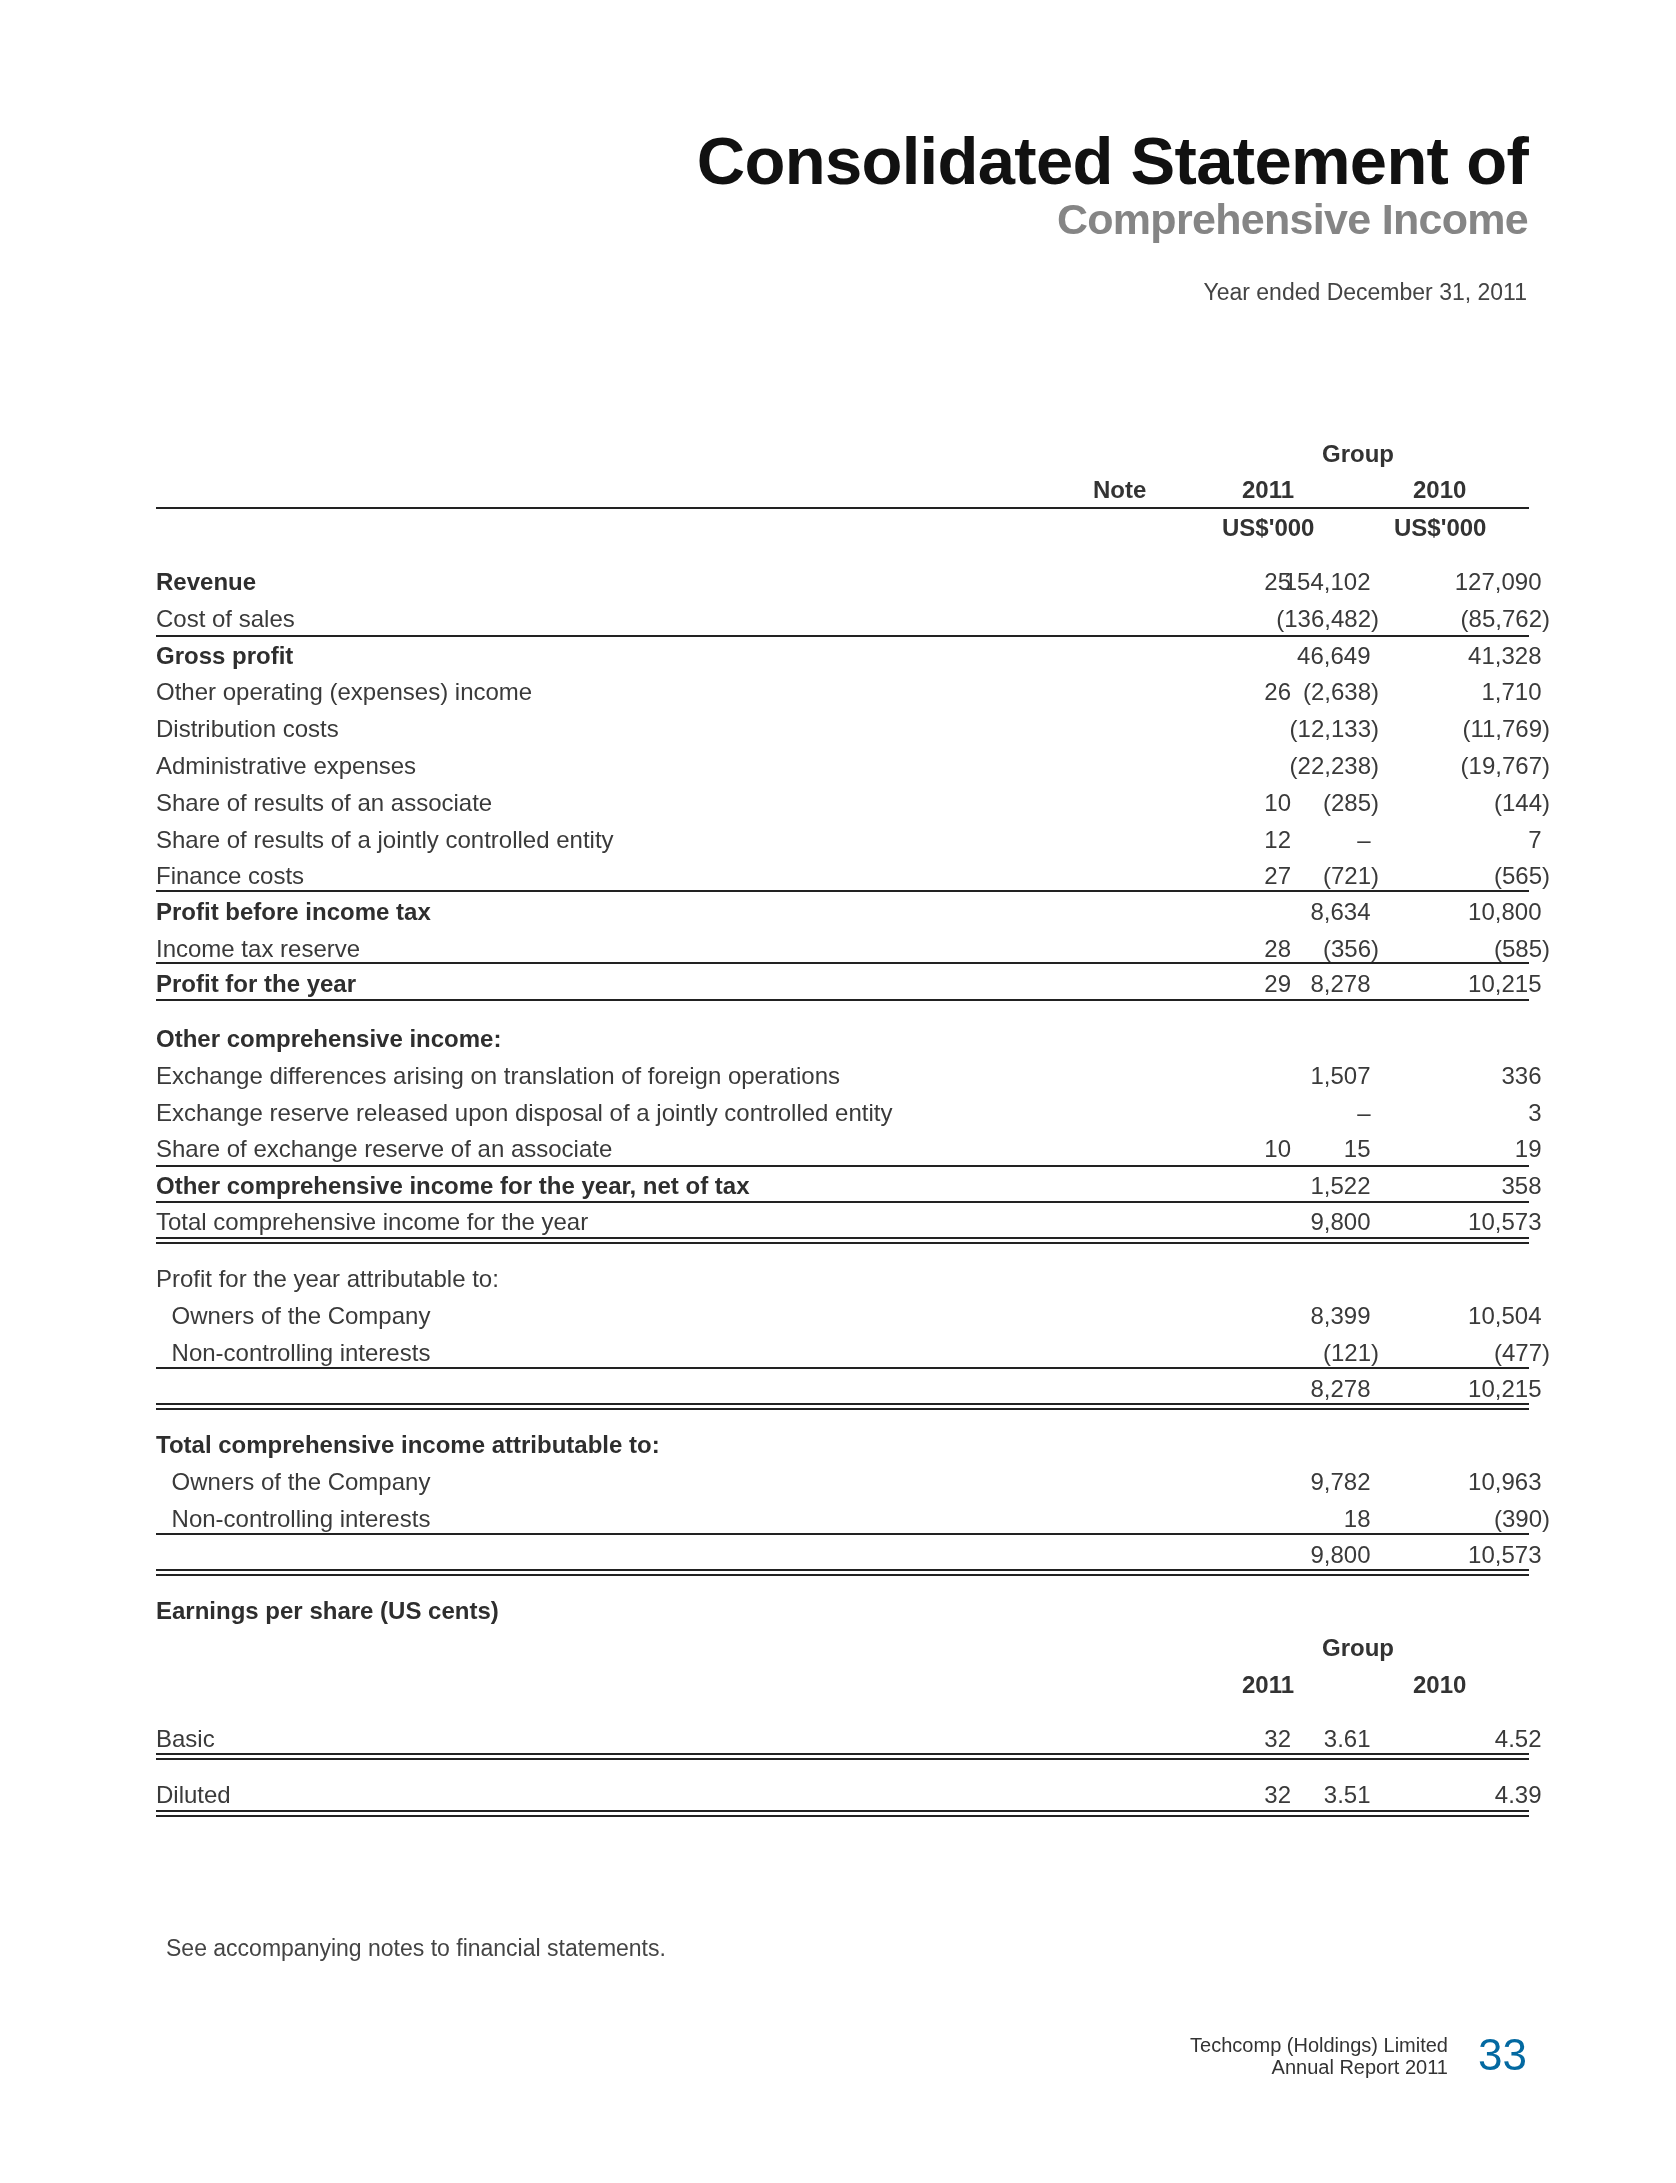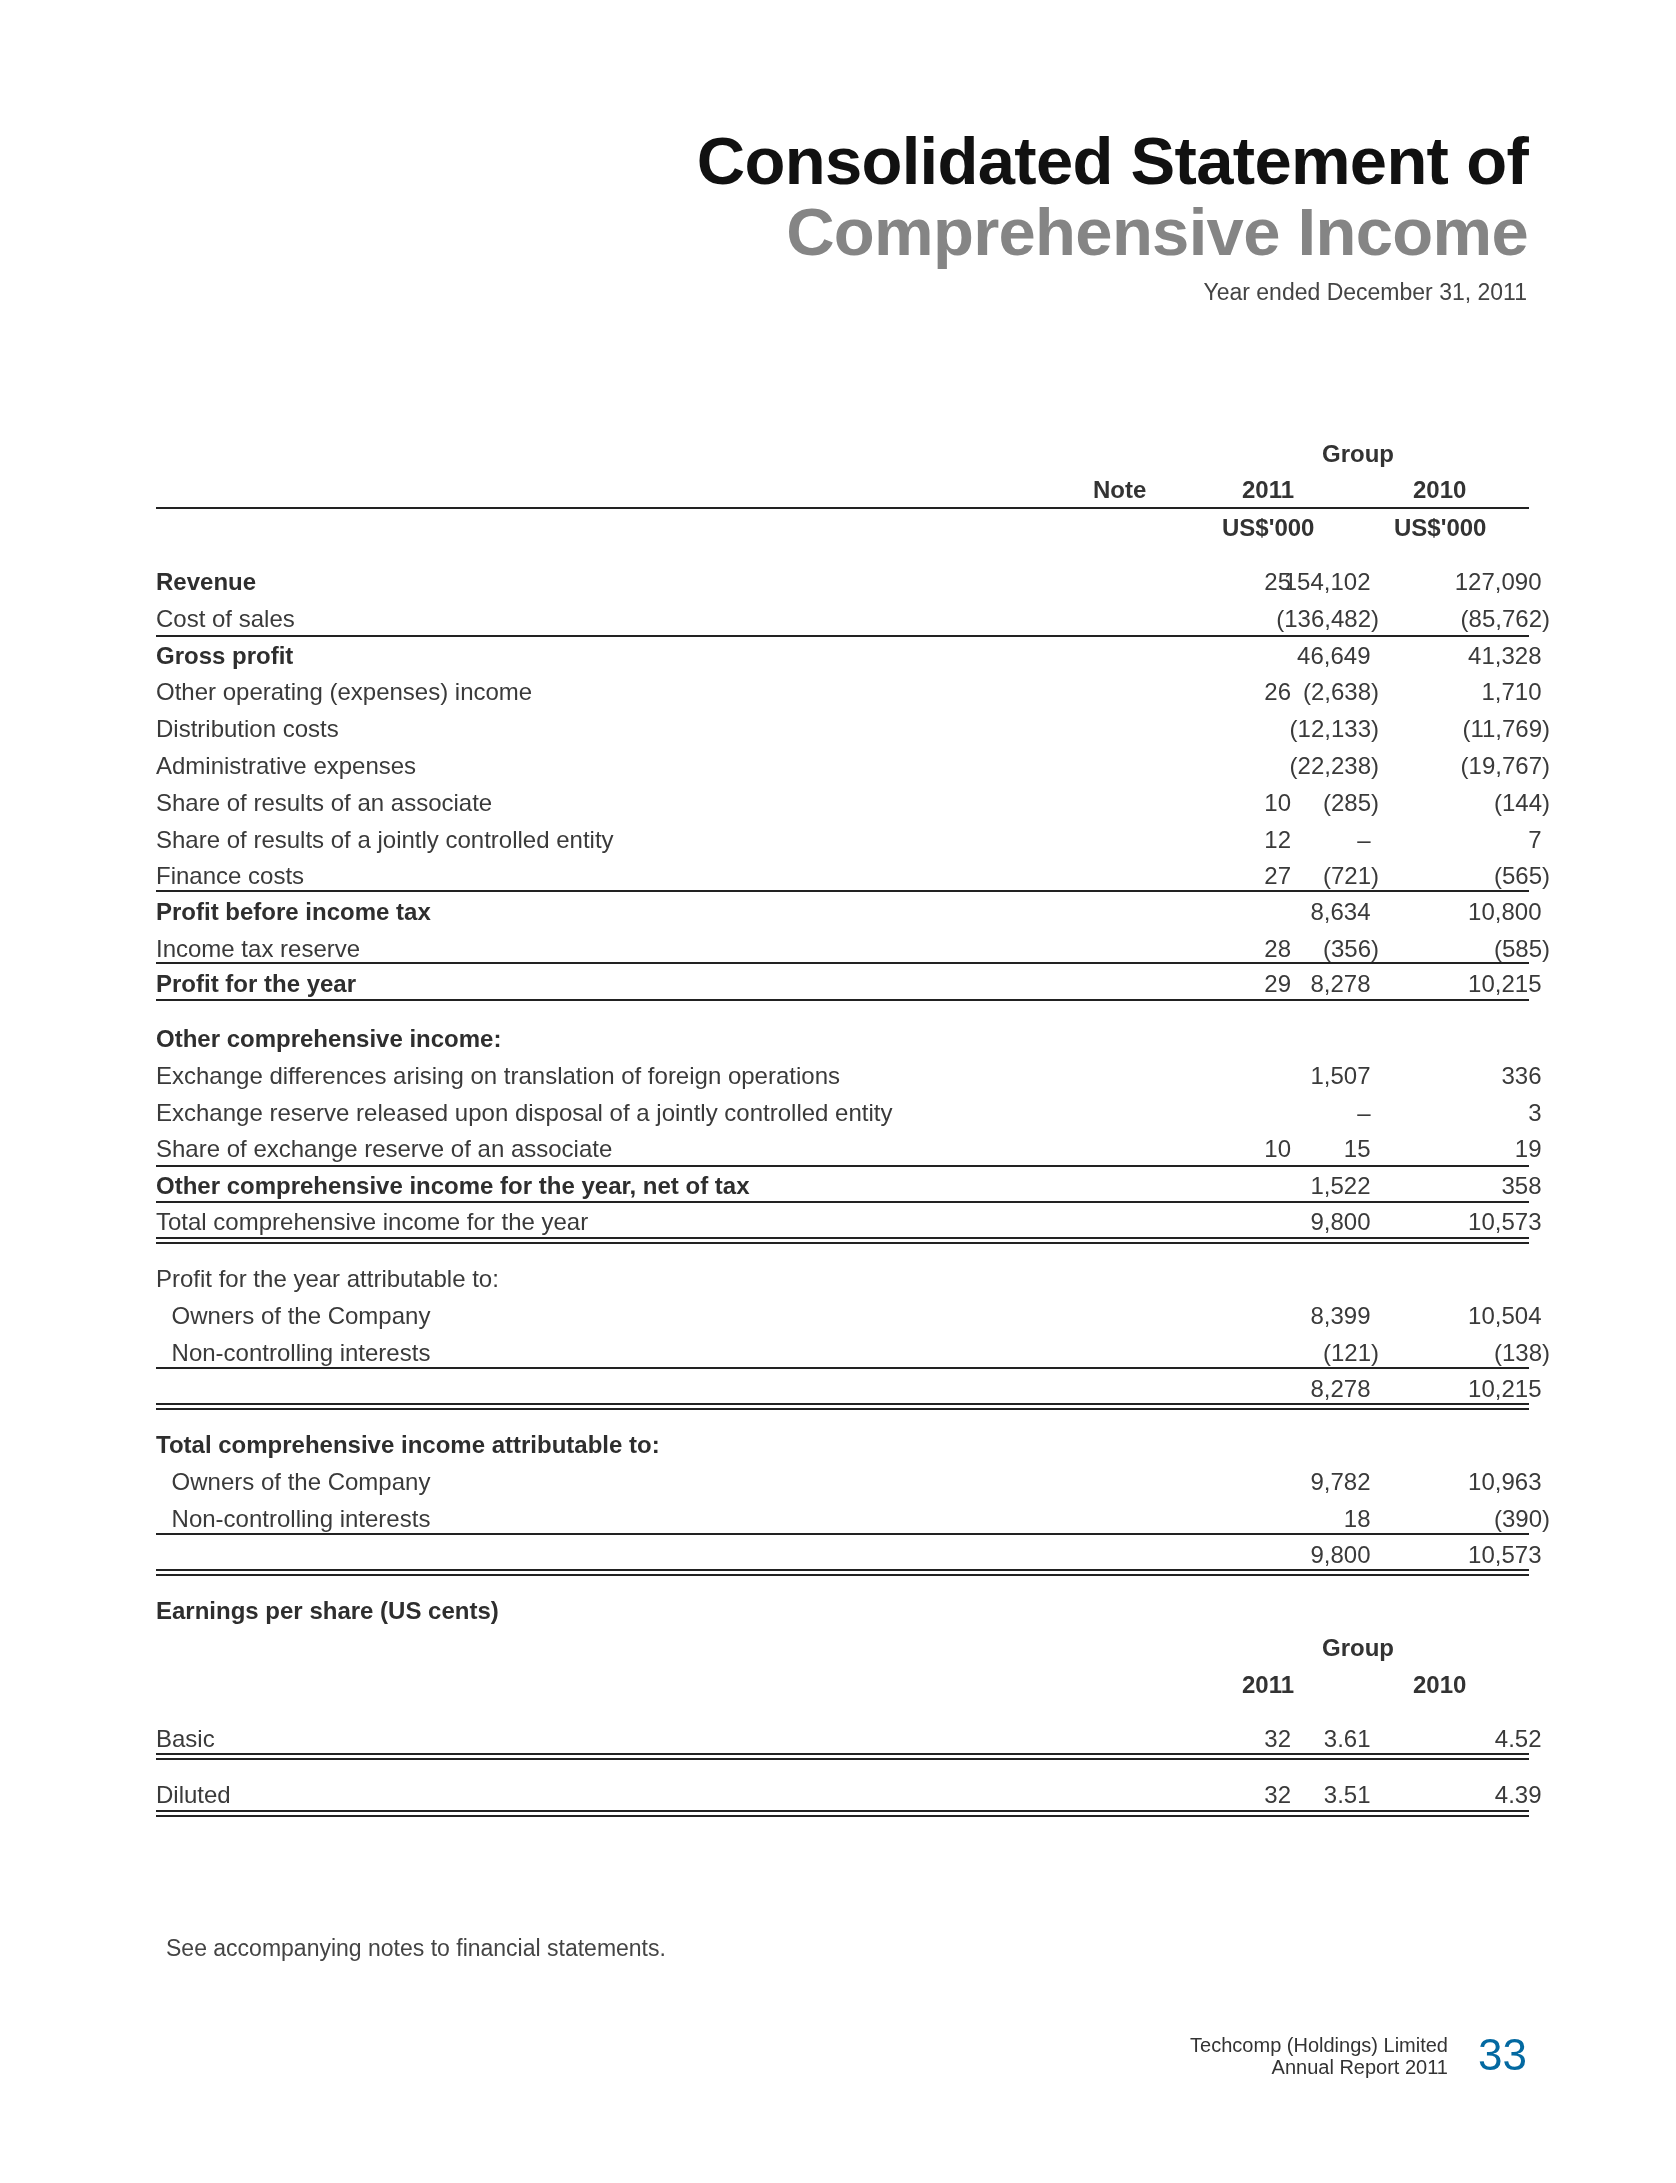--- a/index.html
+++ b/index.html
@@ -1,19 +1,19 @@
 <!DOCTYPE html>
 <html style="font-size:11.3px"><head>
 <meta charset="utf-8">
 <style>
   html, body { margin:0; padding:0; background:#ffffff; }
   body { width:1677px; height:2183px; position:relative; overflow:hidden;
          font-family:"Liberation Sans", sans-serif; color:#3a3a3a; }
   .title1 { position:absolute; right:149px; top:127px; font-size:67px; font-weight:bold; color:#111; letter-spacing:-0.7px; line-height:1; }
-  .title2 { position:absolute; right:149px; top:198px; font-size:67px; font-weight:bold; color:#858585; letter-spacing:-0.7px; line-height:1; }
+  .title2 { position:absolute; right:149px; top:198px; font-size:43px; font-weight:bold; color:#858585; letter-spacing:-0.7px; line-height:1; }
   .subtitle { position:absolute; right:150px; top:279px; font-size:23px; color:#444; }
 
   .hdr { position:absolute; font-size:24px; font-weight:bold; color:#333; }
   .rule { position:absolute; left:156px; width:1373px; background:#222; }
   .single { height:2.1px; }
   .double { height:7px; background:transparent; border-top:2.1px solid #222; border-bottom:2.1px solid #222; box-sizing:border-box; }
 
   .row { position:absolute; left:156px; width:1373px; height:37px; font-size:24px; }
   .row .label { position:absolute; left:0; top:0; white-space:nowrap; }
   .row .label.indent { left:15.6px; }
@@ -152,21 +152,21 @@
     <span class="label">Profit for the year attributable to:</span>
   </div>
   <div class="row" style="top:1302px;">
     <span class="label indent">Owners of the Company</span>
     <span class="v1 num">8,399</span>
     <span class="v2 num">10,504</span>
   </div>
   <div class="row" style="top:1339px;">
     <span class="label indent">Non-controlling interests</span>
     <span class="v1">(121)</span>
-    <span class="v2">(138)</span>
+    <span class="v2">(477)</span>
   </div>
   <div class="rule single" style="top:1367px;"></div>
   <div class="row" style="top:1375px;">
     <span class="v1 num">8,278</span>
     <span class="v2 num">10,215</span>
   </div>
   <div class="rule double" style="top:1403px;"></div>
 
   <div class="row" style="top:1431px;">
     <span class="label bold">Total comprehensive income attributable to:</span>

